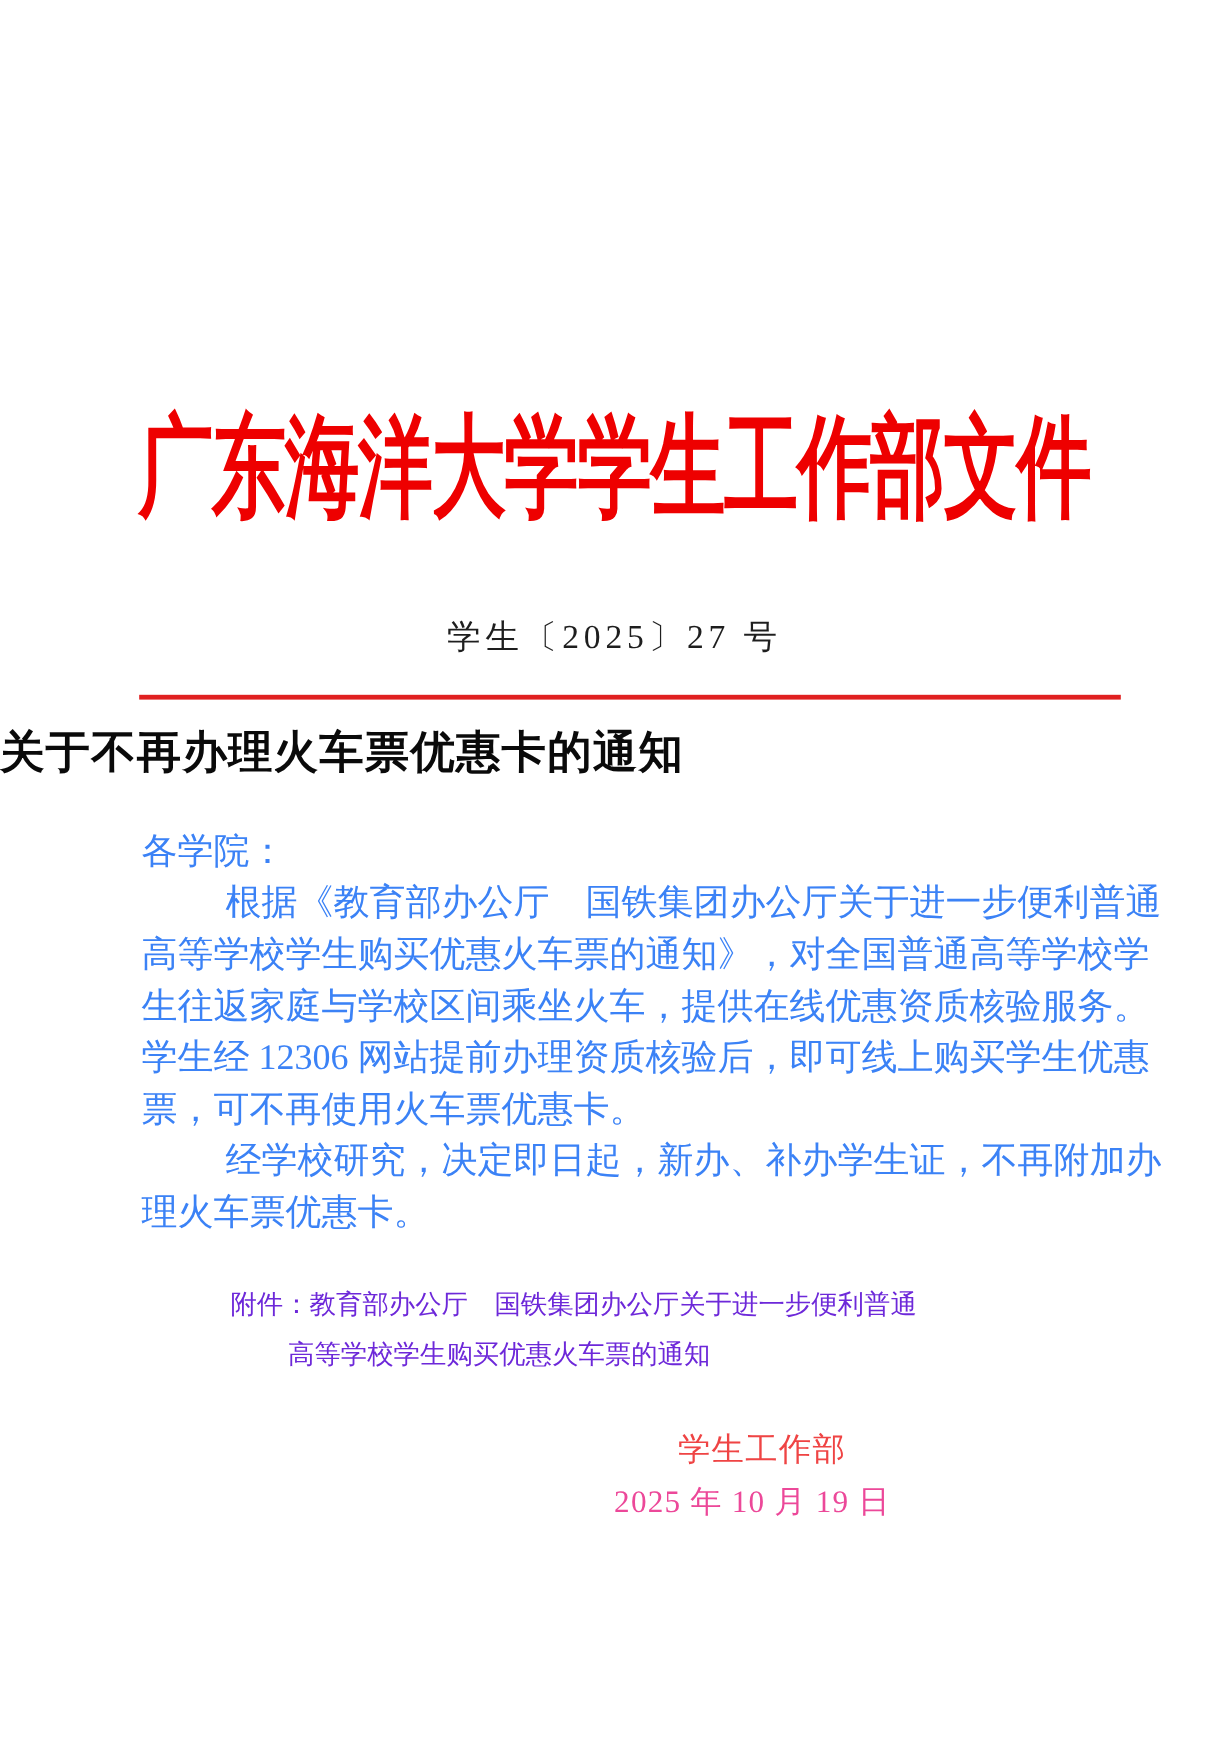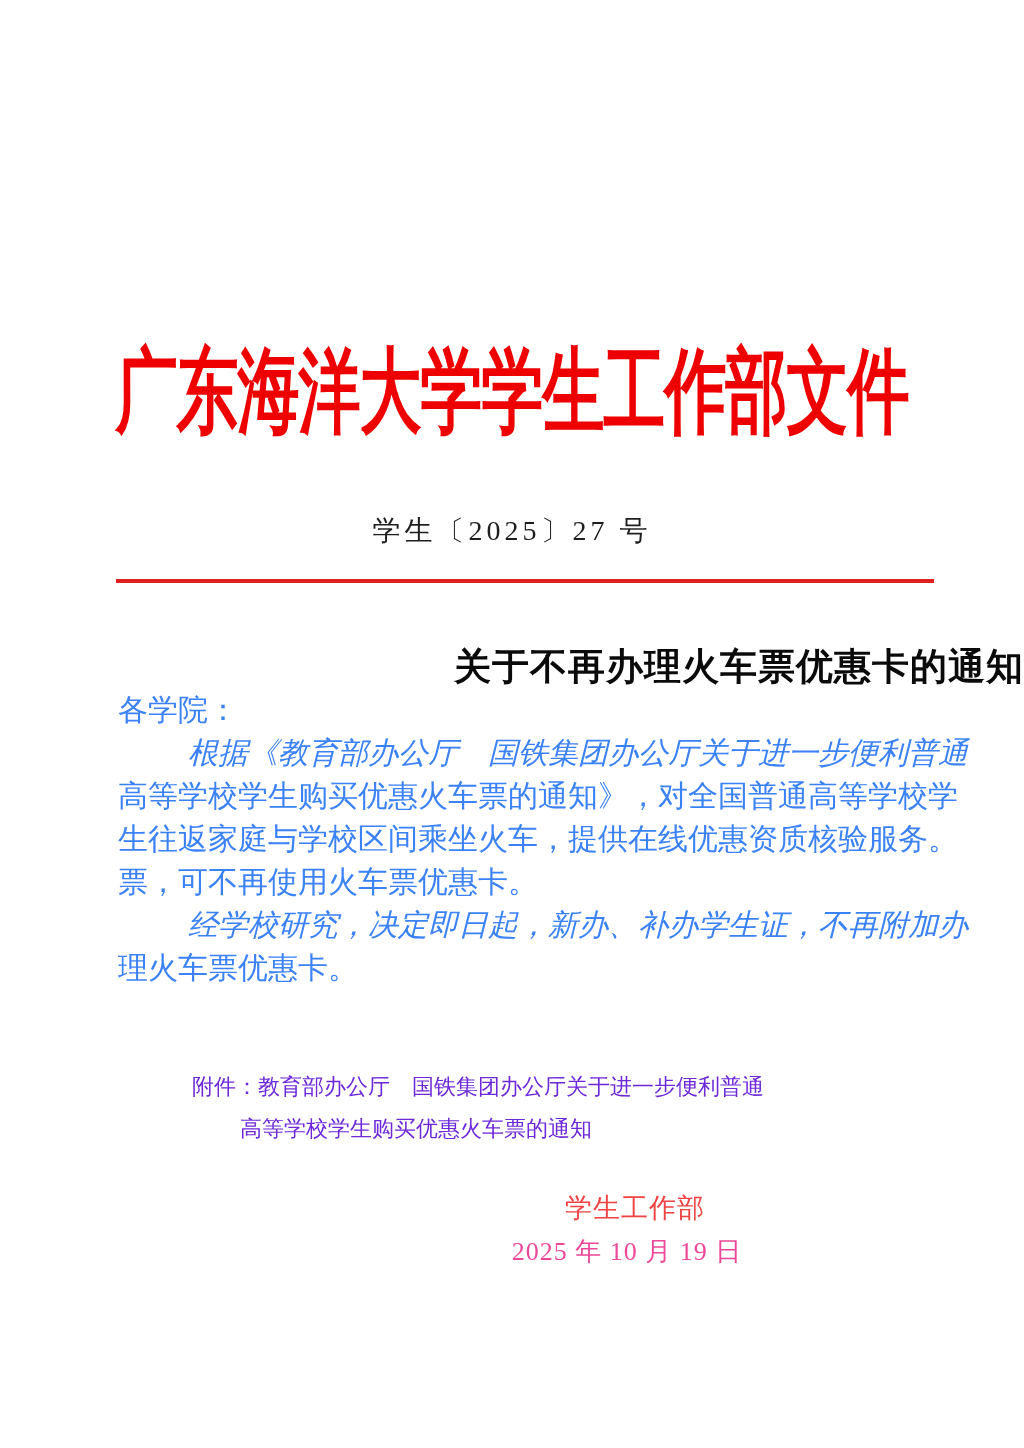--- a/index.html
+++ b/index.html
@@ -54,24 +54,24 @@
     top: 579px;
     left: 116px;
     width: 818px;
     height: 4px;
     background: #e02020;
   }
 
   
   .notice-title {
     position: absolute;
-    top: 642px;
+    top: 602px;
     left: 0;
     width: 1024px;
-    text-align: right;
+    text-align: left;
     font-size: 37px;
     font-weight: bold;
     letter-spacing: 1px;
     color: #0a0a0a;
     white-space: nowrap;
   }
 
   
   .body-block {
     position: absolute;
@@ -81,21 +81,20 @@
     font-size: 30px;
     color: #3b82f6;
   }
   .body-line {
     height: 43px;
     line-height: 43px;
     white-space: nowrap;
   }
   .body-line.indent {
     padding-left: 70px;
-    font-style: italic;
   }
 
   
   .attachment-block {
     position: absolute;
     top: 1066px;
     left: 118px;
     width: 816px;
     font-size: 22px;
     color: #6d28d9;
@@ -144,20 +143,21 @@
   <div class="red-rule"></div>
 
   <div class="notice-title">关于不再办理火车票优惠卡的通知</div>
 
   <div class="body-block">
     <div class="body-line">各学院：</div>
 
     <div class="body-line indent">根据《教育部办公厅　国铁集团办公厅关于进一步便利普通</div>
     <div class="body-line">高等学校学生购买优惠火车票的通知》，对全国普通高等学校学</div>
     <div class="body-line">生往返家庭与学校区间乘坐火车，提供在线优惠资质核验服务。</div>
+    <div class="body-line">学生经 12306 网站提前办理资质核验后，即可线上购买学生优惠</div>
     <div class="body-line">票，可不再使用火车票优惠卡。</div>
 
     <div class="body-line indent">经学校研究，决定即日起，新办、补办学生证，不再附加办</div>
     <div class="body-line">理火车票优惠卡。</div>
   </div>
 
   <div class="attachment-block">
     <div class="attachment-line l1">附件：教育部办公厅　国铁集团办公厅关于进一步便利普通</div>
     <div class="attachment-line l2">高等学校学生购买优惠火车票的通知</div>
   </div>

